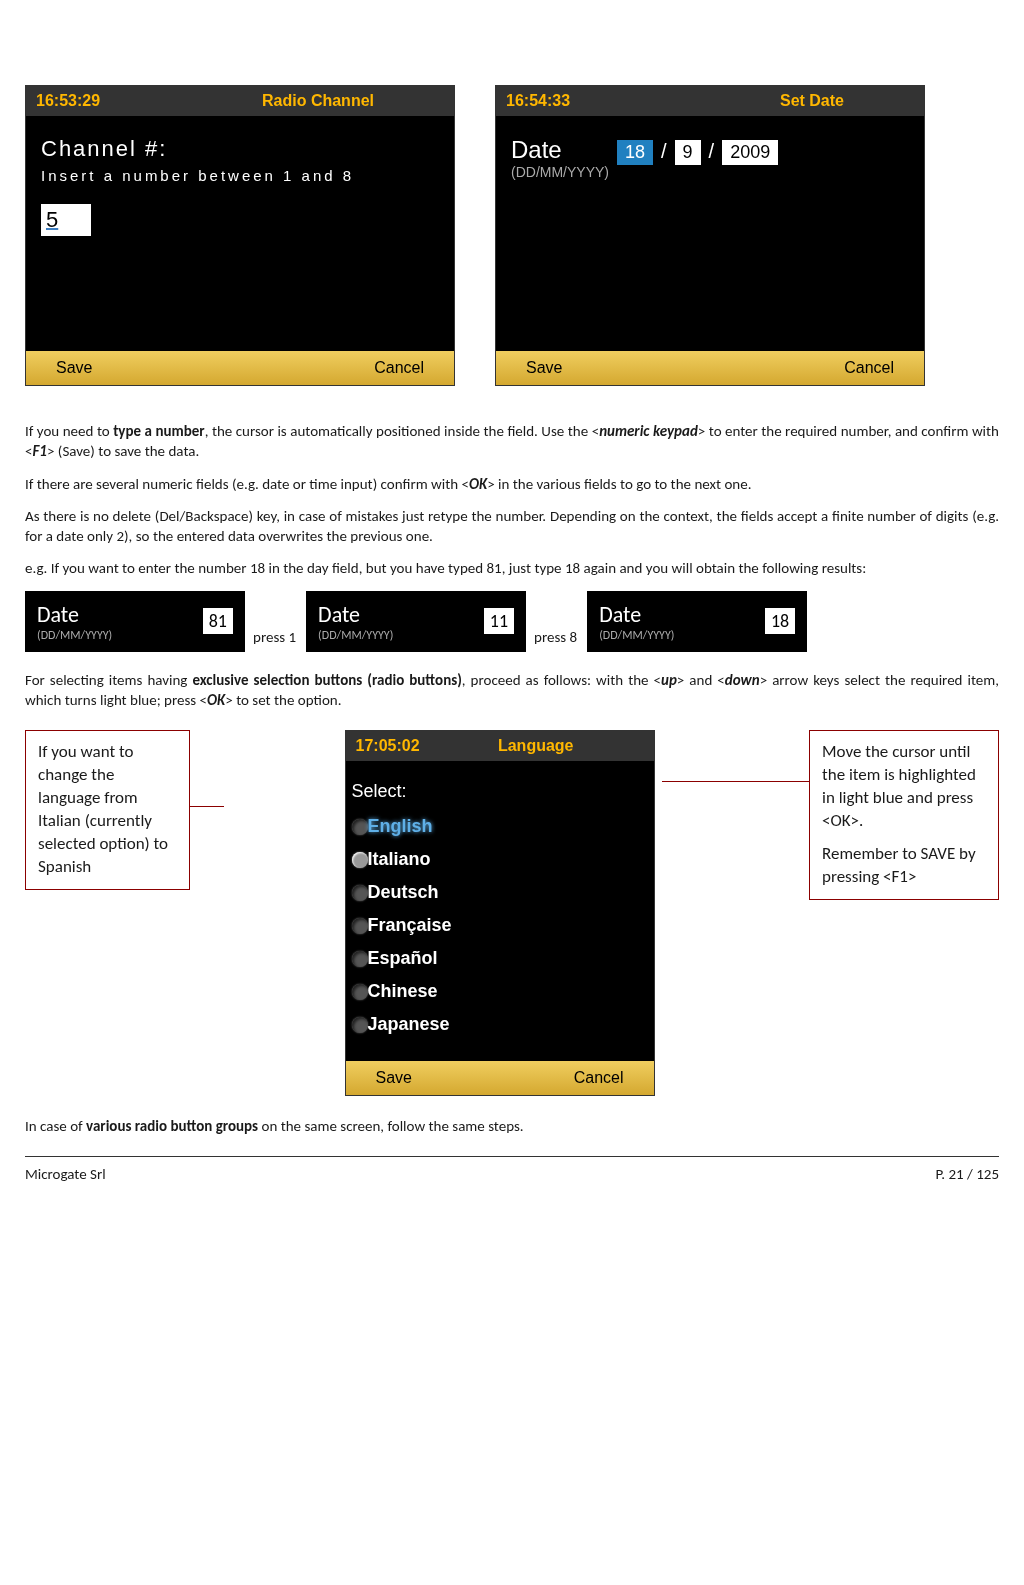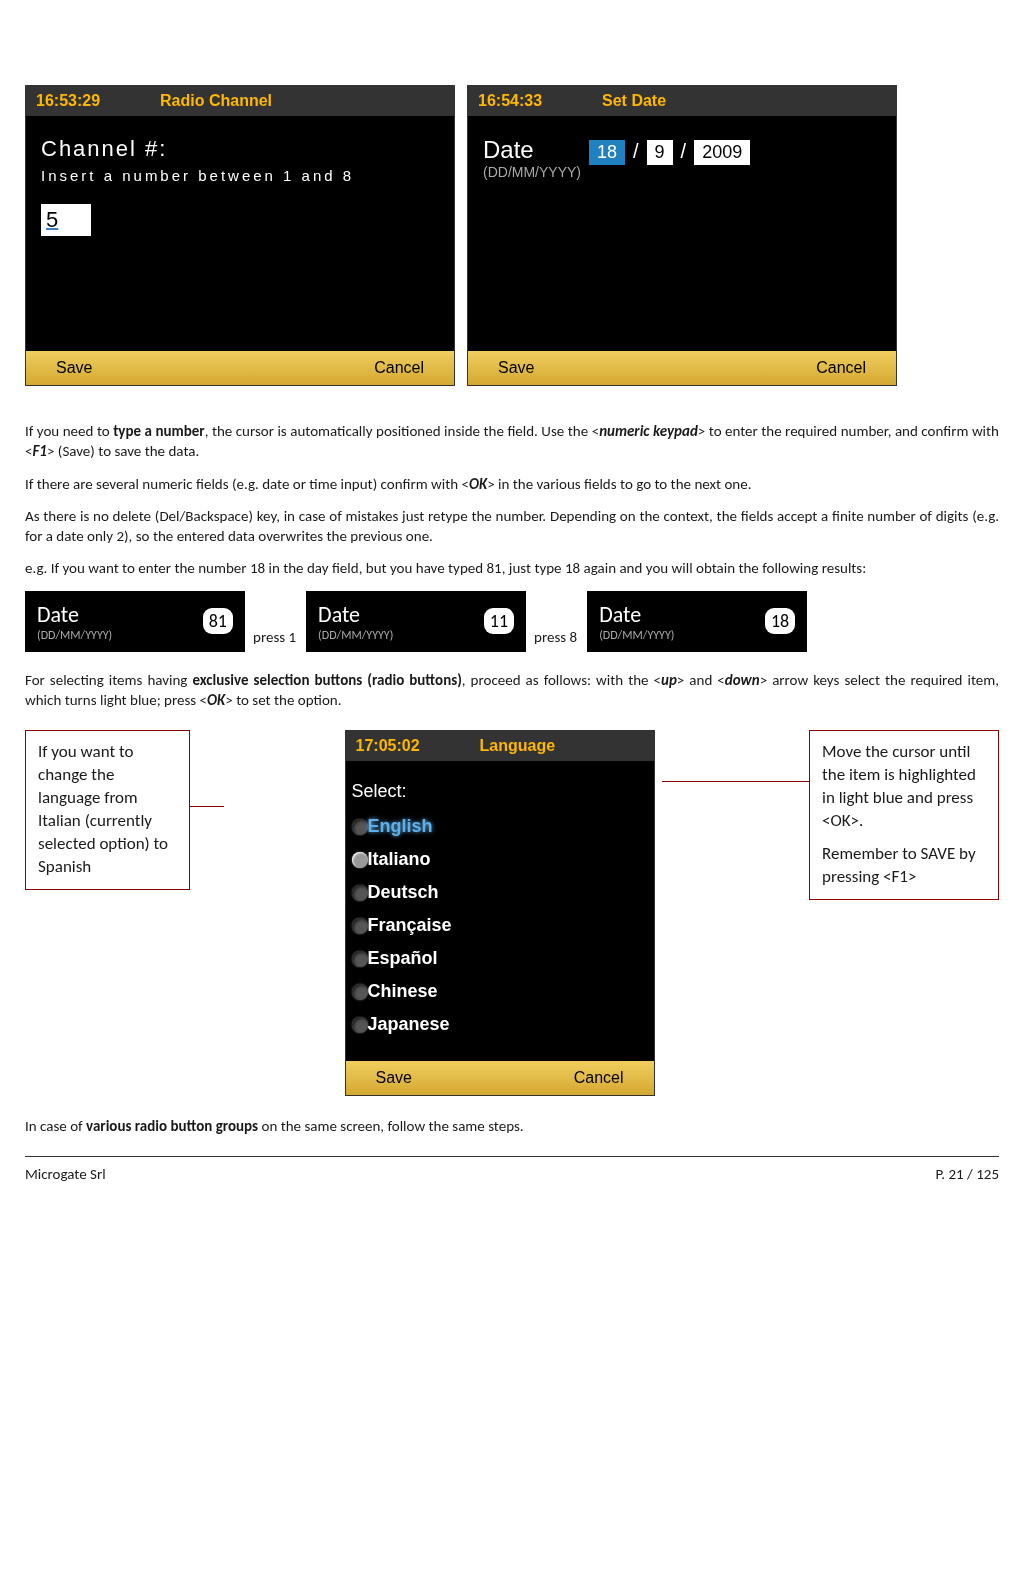--- a/index.html
+++ b/index.html
@@ -42,42 +42,42 @@
       letter-spacing: 1px;
     }
     .logo-text .micro { color: #c41f8e; }
     .logo-text .gate { color: #1fb5d6; }
     .logo-witty { text-align: right; color: #999; }
     .witty-main { font-size: 32px; font-weight: bold; letter-spacing: 1px; color: #888; }
     .witty-sub { font-size: 10px; letter-spacing: 2px; color: #aaa; }
 
     .two-screens {
       display: flex;
-      gap: 12px;
+      gap: 40px;
       margin-bottom: 35px;
     }
     .device-screen {
       width: 430px;
       background: #000;
       border: 1px solid #333;
       font-family: Arial, sans-serif;
       color: #fff;
     }
     .device-screen.lang { width: 310px; margin: 0 auto; }
     .ds-header {
       background: #333;
       display: flex;
       align-items: center;
       padding: 6px 10px;
       font-size: 16px;
       color: #ffb700;
       font-weight: bold;
     }
     .ds-time { color: #ffb700; margin-right: 60px; }
-    .ds-title { flex: 1; text-align: left; margin-right: 70px; }
+    .ds-title { flex: 1; text-align: right; margin-right: 70px; }
     .ds-body {
       padding: 20px 15px;
       min-height: 235px;
     }
     .ds-body.sm { min-height: 260px; padding-left: 6px; }
     .ch-label { font-size: 22px; margin-bottom: 5px; letter-spacing: 2px; }
     .ch-hint { font-size: 15px; letter-spacing: 3px; margin-bottom: 20px; }
     .num-input {
       background: #fff;
       color: #000;
@@ -111,21 +111,21 @@
 
     .date-seq { display: flex; align-items: flex-end; gap: 4px; margin: 8px 0 18px 0; }
     .date-mini {
       background: #000; color: #fff;
       width: 220px; padding: 10px 12px;
       display: flex; align-items: flex-start; gap: 12px;
     }
     .date-mini-left { flex: 1; }
     .dm-label { font-size: 22px; }
     .dm-fmt { font-size: 12px; color: #aaa; }
-    .dm-val { background: #fff; color: #000; padding: 2px 6px; font-size: 18px; align-self: center; border-radius: 9px; }
+    .dm-val { background: #fff; color: #000; padding: 2px 6px; font-size: 18px; align-self: center; }
     .seq-txt { font-size: 15px; padding: 0 6px 6px 4px; }
 
     .lang-section {
       display: flex;
       align-items: flex-start;
       gap: 20px;
       margin: 20px 0;
     }
     .callout {
       border: 1.5px solid #8b0000;

